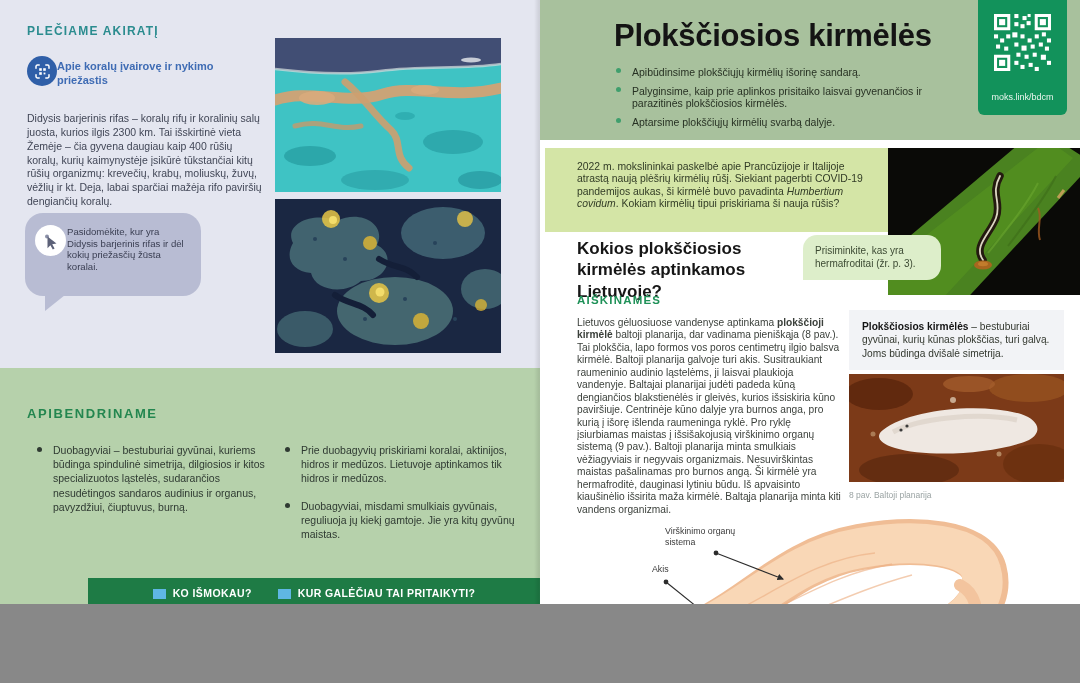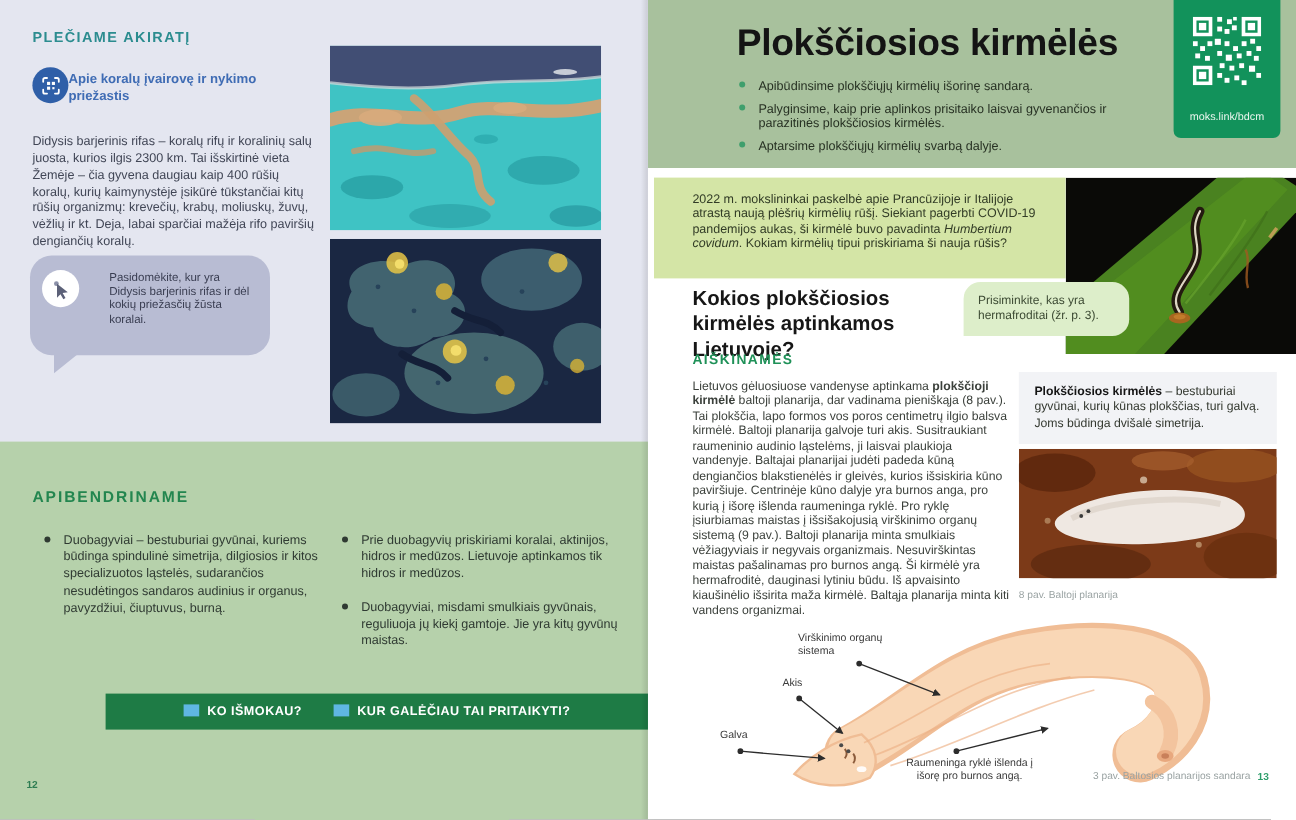--- a/index.html
+++ b/index.html
@@ -1,43 +1,43 @@
 <!DOCTYPE html>
 <html><head>
 <meta charset="utf-8">
 <style>
   html,body{margin:0;padding:0;background:#888;}
   #spread{
-    position:relative;width:1080px;height:683px;overflow:hidden;
+    position:relative;width:1080px;height:604px;overflow:hidden;
     font-family:"Liberation Sans","DejaVu Sans",sans-serif;
     background:#fff;
   }
   
   .left-page{position:absolute;left:0;top:0;width:540px;height:683px;background:#e4e6f0;}
   .summary-band{position:absolute;left:0;top:368px;width:540px;height:315px;background:#b6d1ab;}
   .kicker{position:absolute;left:27px;top:24px;font-size:12px;font-weight:bold;letter-spacing:1.2px;color:#2b8c8f;}
   .about-row{position:absolute;left:27px;top:56px;width:210px;display:flex;align-items:flex-start;cursor:pointer;}
   .about-icon{width:30px;height:30px;border-radius:50%;background:#2f5fa8;flex:0 0 30px;display:flex;align-items:center;justify-content:center;}
   .about-label{margin-top:3px;font-size:11px;font-weight:bold;color:#3f6cb4;line-height:1.3;}
   .intro-par{position:absolute;left:27px;top:112px;width:238px;font-size:10.5px;line-height:1.32;color:#414656;}
-  .ask-bubble{position:absolute;left:25px;top:213px;width:162px;min-height:58px;background:#b8bcd3;border-radius:18px;padding:13px 10px 12px 28px;}
+  .ask-bubble{position:absolute;left:25px;top:213px;width:162px;min-height:58px;background:#b8bcd3;border-radius:18px;padding:13px 10px 12px 4px;}
   .ask-bubble:after{content:"";position:absolute;left:20px;bottom:-15px;width:0;height:0;
     border-left:20px solid #b8bcd3;border-bottom:16px solid transparent;}
   .ask-circle{position:absolute;left:10px;top:12px;width:31px;height:31px;border-radius:50%;background:#fff;display:flex;align-items:center;justify-content:center;}
   .ask-text{margin-left:38px;font-size:9.6px;line-height:1.22;color:#3a3e52;}
   .photo{position:absolute;left:275px;width:226px;height:154px;overflow:hidden;}
   .photo svg{display:block;}
   .summary-heading{position:absolute;left:27px;top:406px;font-size:13px;font-weight:bold;letter-spacing:1.6px;color:#23864f;}
   .bullet-col{position:absolute;top:443px;}
   .bullet-col.c1{left:37px;width:234px;}
   .bullet-col.c2{left:285px;width:248px;}
   .bullet-item{position:relative;padding-left:16px;font-size:10.5px;line-height:1.35;color:#2f3a32;margin-bottom:13px;}
   .bullet-item .dot{position:absolute;left:0;top:4px;width:5px;height:5px;border-radius:50%;background:#2f3a32;}
   .footer-bar{position:absolute;left:88px;top:578px;width:452px;height:30px;background:#1e7b45;display:flex;align-items:center;justify-content:center;gap:26px;}
-  .footer-link{display:flex;align-items:flex-start;gap:7px;cursor:pointer;}
+  .footer-link{display:flex;align-items:flex-end;gap:7px;cursor:pointer;}
   .footer-sq{width:13px;height:10px;background:#5fb7e3;}
   .footer-label{font-size:10.5px;font-weight:bold;color:#fff;letter-spacing:.4px;}
   .pagenum-left{position:absolute;left:22px;top:649px;font-size:8.5px;font-weight:bold;color:#2e7d52;}
   
   .gutter{position:absolute;left:534px;top:0;width:12px;height:683px;
     background:linear-gradient(90deg,rgba(0,0,0,0) 0%,rgba(0,0,0,.10) 45%,rgba(255,255,255,.25) 60%,rgba(0,0,0,0) 100%);pointer-events:none;}
   
   .right-page{position:absolute;left:540px;top:0;width:540px;height:683px;background:#fff;}
   .title-band{position:absolute;left:0;top:0;width:540px;height:140px;background:#a8c19d;}
   .lesson-title{position:absolute;left:74px;top:18px;font-size:31px;font-weight:bold;color:#141414;letter-spacing:-.3px;}

